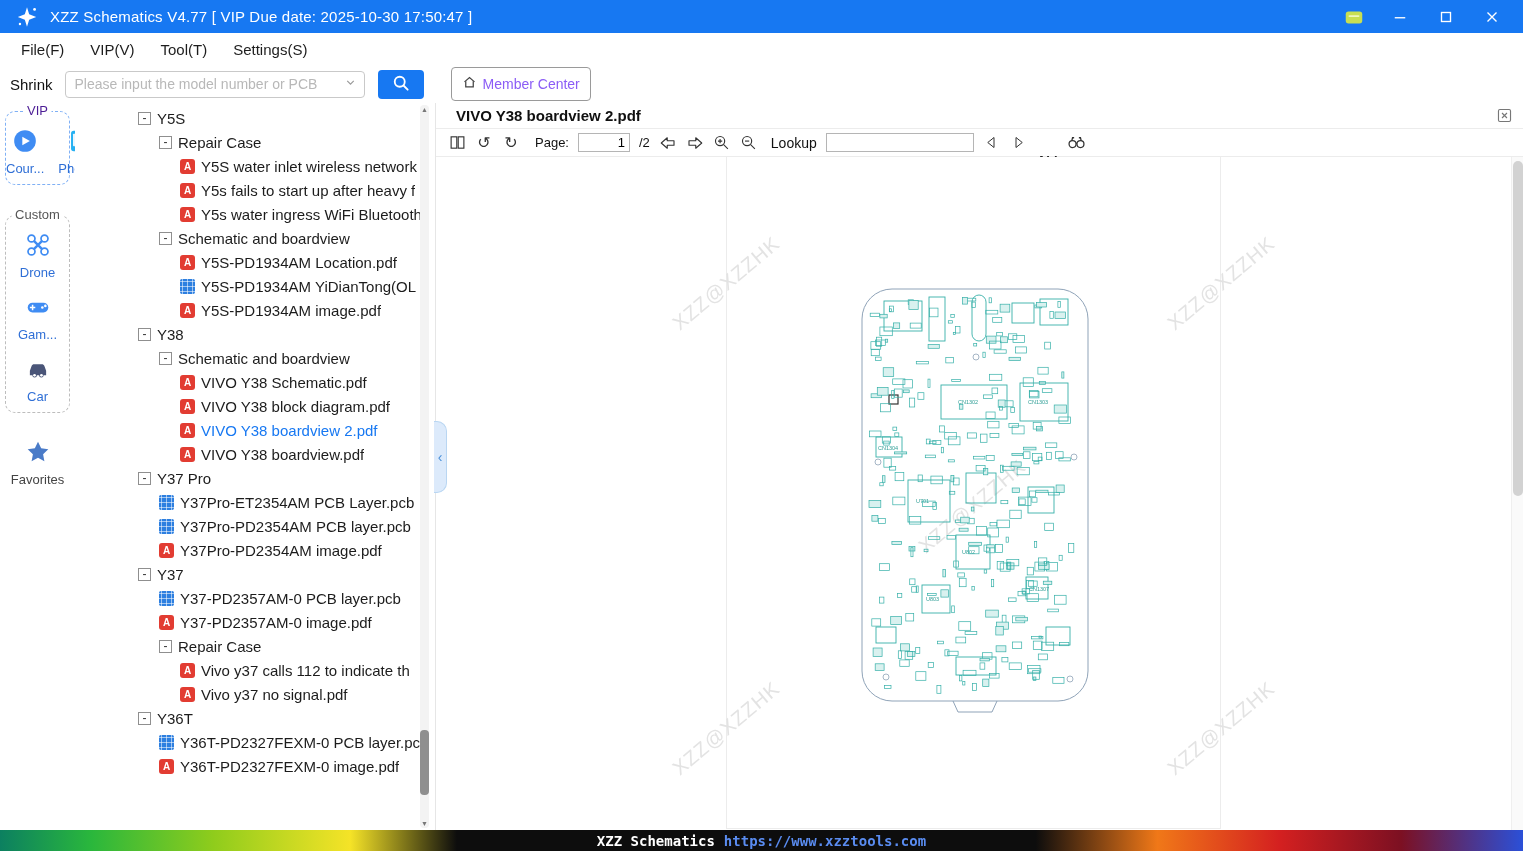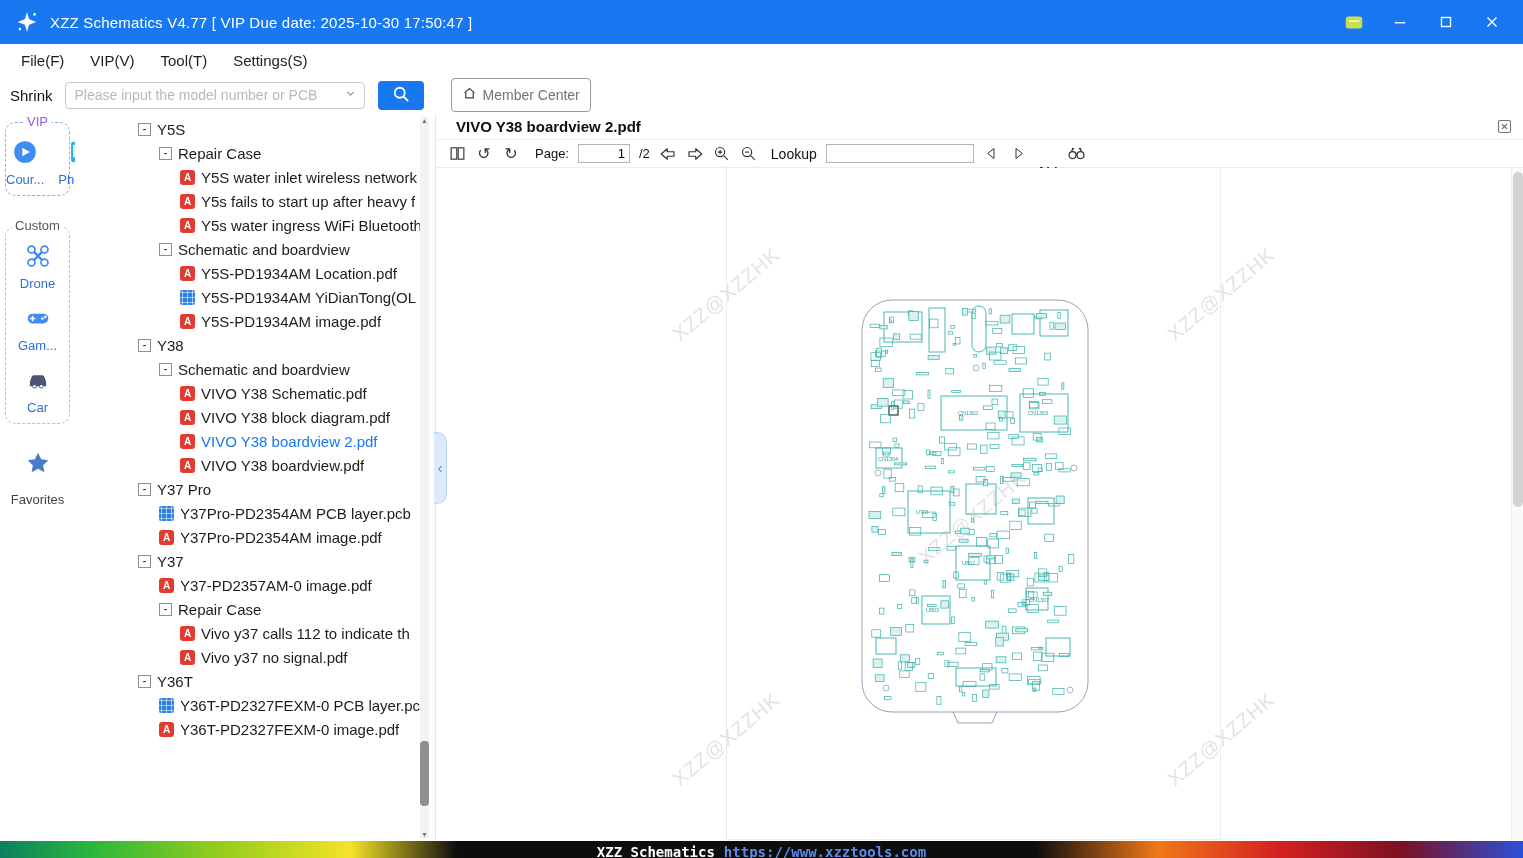--- a/index.html
+++ b/index.html
@@ -1,51 +1,51 @@
 <!DOCTYPE html>
 <html><head>
 <meta charset="utf-8">
 <style>
   * { margin:0; padding:0; box-sizing:border-box; }
   html,body { width:1523px; height:858px; overflow:hidden; }
   body { font-family:"Liberation Sans", sans-serif; background:#fff; color:#222; }
 
   
-  .titlebar { height:44px; background:#1778f2; display:flex; align-items:center; padding:0 10px; color:#fff;text-align:center; }
+  .titlebar { height:33px; background:#1778f2; display:flex; align-items:center; padding:0 10px; color:#fff;text-align:center; }
   .app-logo { width:26px; height:26px; margin:0 10px 0 4px; flex:none; }
   .titlebar-title { font-size:15px; letter-spacing:.2px; }
   .titlebar-right { margin-left:auto; display:flex; align-items:center; gap:24px; padding-right:10px; }
   .win-btn { width:22px; height:22px; display:flex; align-items:center; justify-content:center; cursor:default; }
 
   
   .menubar { height:32px; display:flex; align-items:center; padding-left:8px; background:#fff; }
   .menu-item { padding:0 13px; font-size:15px; color:#1d1d1d; }
 
   
   .toolbar { height:38px; display:flex; align-items:center; padding-left:8px; background:#fff; }
   .shrink { font-size:15px; color:#111; margin:0 12px 0 2px; }
   .search-box { width:300px; height:27px; border:1px solid #c9c9c9; border-radius:4px; display:flex; align-items:center; padding:0 7px 0 9px; background:#fff; }
   .search-box input { border:none; outline:none; flex:1; font-size:14px; color:#7f1d1d; font-family:"Liberation Sans",sans-serif; }
   .search-box input::placeholder { color:#b8b8b8; }
   .search-btn { width:46px; height:29px; margin-left:13px; background:#1778f2; border-radius:4px; display:flex; align-items:center; justify-content:center; border:none; }
-  .member-center { margin-left:27px; height:34px; border:1px solid #9a9a9a; border-radius:4px; display:flex; align-items:center; gap:6px; padding:0 10px; font-size:14px; color:#737373; background:#fff; }
+  .member-center { margin-left:27px; height:34px; border:1px solid #9a9a9a; border-radius:4px; display:flex; align-items:center; gap:6px; padding:0 10px; font-size:14px; color:#8b5cf6; background:#fff; }
 
   
   .body-row { display:flex; height:727px; }
 
   
   .sidebar { width:75px; flex:none; background:#fff; display:flex; flex-direction:column; align-items:stretch; }
   .side-group { position:relative; margin:8px 5px 0; border:1px dashed #7fb0f5; border-radius:10px; padding:16px 0 8px; display:flex; flex-direction:column; gap:13px; }
   .side-group.custom { border-color:#bdbdbd; margin-top:30px; }
   .group-label { position:absolute; top:-9px; left:50%; transform:translateX(-50%); background:#fff; padding:0 4px; font-size:13px; white-space:nowrap; }
-  .side-group .group-label { color:#8b5cf6; }
+  .side-group .group-label { color:#4c1d95; }
   .side-group.custom .group-label { color:#555; }
   .side-item { display:flex; flex-direction:column; align-items:center; gap:3px; }
   .side-label { font-size:13px; color:#2f6fd6; max-width:64px; overflow:hidden; white-space:nowrap; }
-  .favorites { margin-top:26px; display:flex; flex-direction:column; align-items:center; gap:12px; }
+  .favorites { margin-top:26px; display:flex; flex-direction:column; align-items:center; gap:3px; }
   .favorites .side-label { color:#444; }
 
   
   .tree-panel { width:360px; flex:none; position:relative; background:#fff; overflow:hidden; padding-top:3px; }
   .tree-row { display:flex; align-items:center; height:24px; white-space:nowrap; overflow:hidden; font-size:15px; color:#1c1c1c; }
   .tree-row .tree-label { margin-left:6px; overflow:hidden; }
   .tree-row.selected .tree-label { color:#1778f2; }
   .expander { width:13px; height:13px; flex:none; border:1px solid #8f8f8f; background:#fff; color:#333; font-size:12px; line-height:10px; text-align:center; }
   .ficon { width:15px; height:15px; flex:none; border-radius:3px; color:#fff; font-size:10px; font-weight:bold; line-height:15px; text-align:center; }
   .ficon.pdf { background:#e23c32; }
@@ -291,29 +291,37 @@
         <div class="tree-row" style="padding-left: 105px;">
           <span class="ficon pdf">A</span>
           <span class="tree-label">VIVO Y38 boardview.pdf</span>
         </div>
         <div class="tree-row" style="padding-left: 63px;">
           <span class="expander">-</span>
           <span class="tree-label">Y37 Pro</span>
         </div>
         <div class="tree-row" style="padding-left: 84px;">
           <span class="ficon pcb"></span>
+          <span class="tree-label">Y37Pro-ET2354AM PCB Layer.pcb</span>
+        </div>
+        <div class="tree-row" style="padding-left: 84px;">
+          <span class="ficon pcb"></span>
           <span class="tree-label">Y37Pro-PD2354AM PCB layer.pcb</span>
         </div>
         <div class="tree-row" style="padding-left: 84px;">
           <span class="ficon pdf">A</span>
           <span class="tree-label">Y37Pro-PD2354AM image.pdf</span>
         </div>
         <div class="tree-row" style="padding-left: 63px;">
           <span class="expander">-</span>
           <span class="tree-label">Y37</span>
+        </div>
+        <div class="tree-row" style="padding-left: 84px;">
+          <span class="ficon pcb"></span>
+          <span class="tree-label">Y37-PD2357AM-0 PCB layer.pcb</span>
         </div>
         <div class="tree-row" style="padding-left: 84px;">
           <span class="ficon pdf">A</span>
           <span class="tree-label">Y37-PD2357AM-0 image.pdf</span>
         </div>
         <div class="tree-row" style="padding-left: 84px;">
           <span class="expander">-</span>
           <span class="tree-label">Repair Case</span>
         </div>
         <div class="tree-row" style="padding-left: 105px;">

